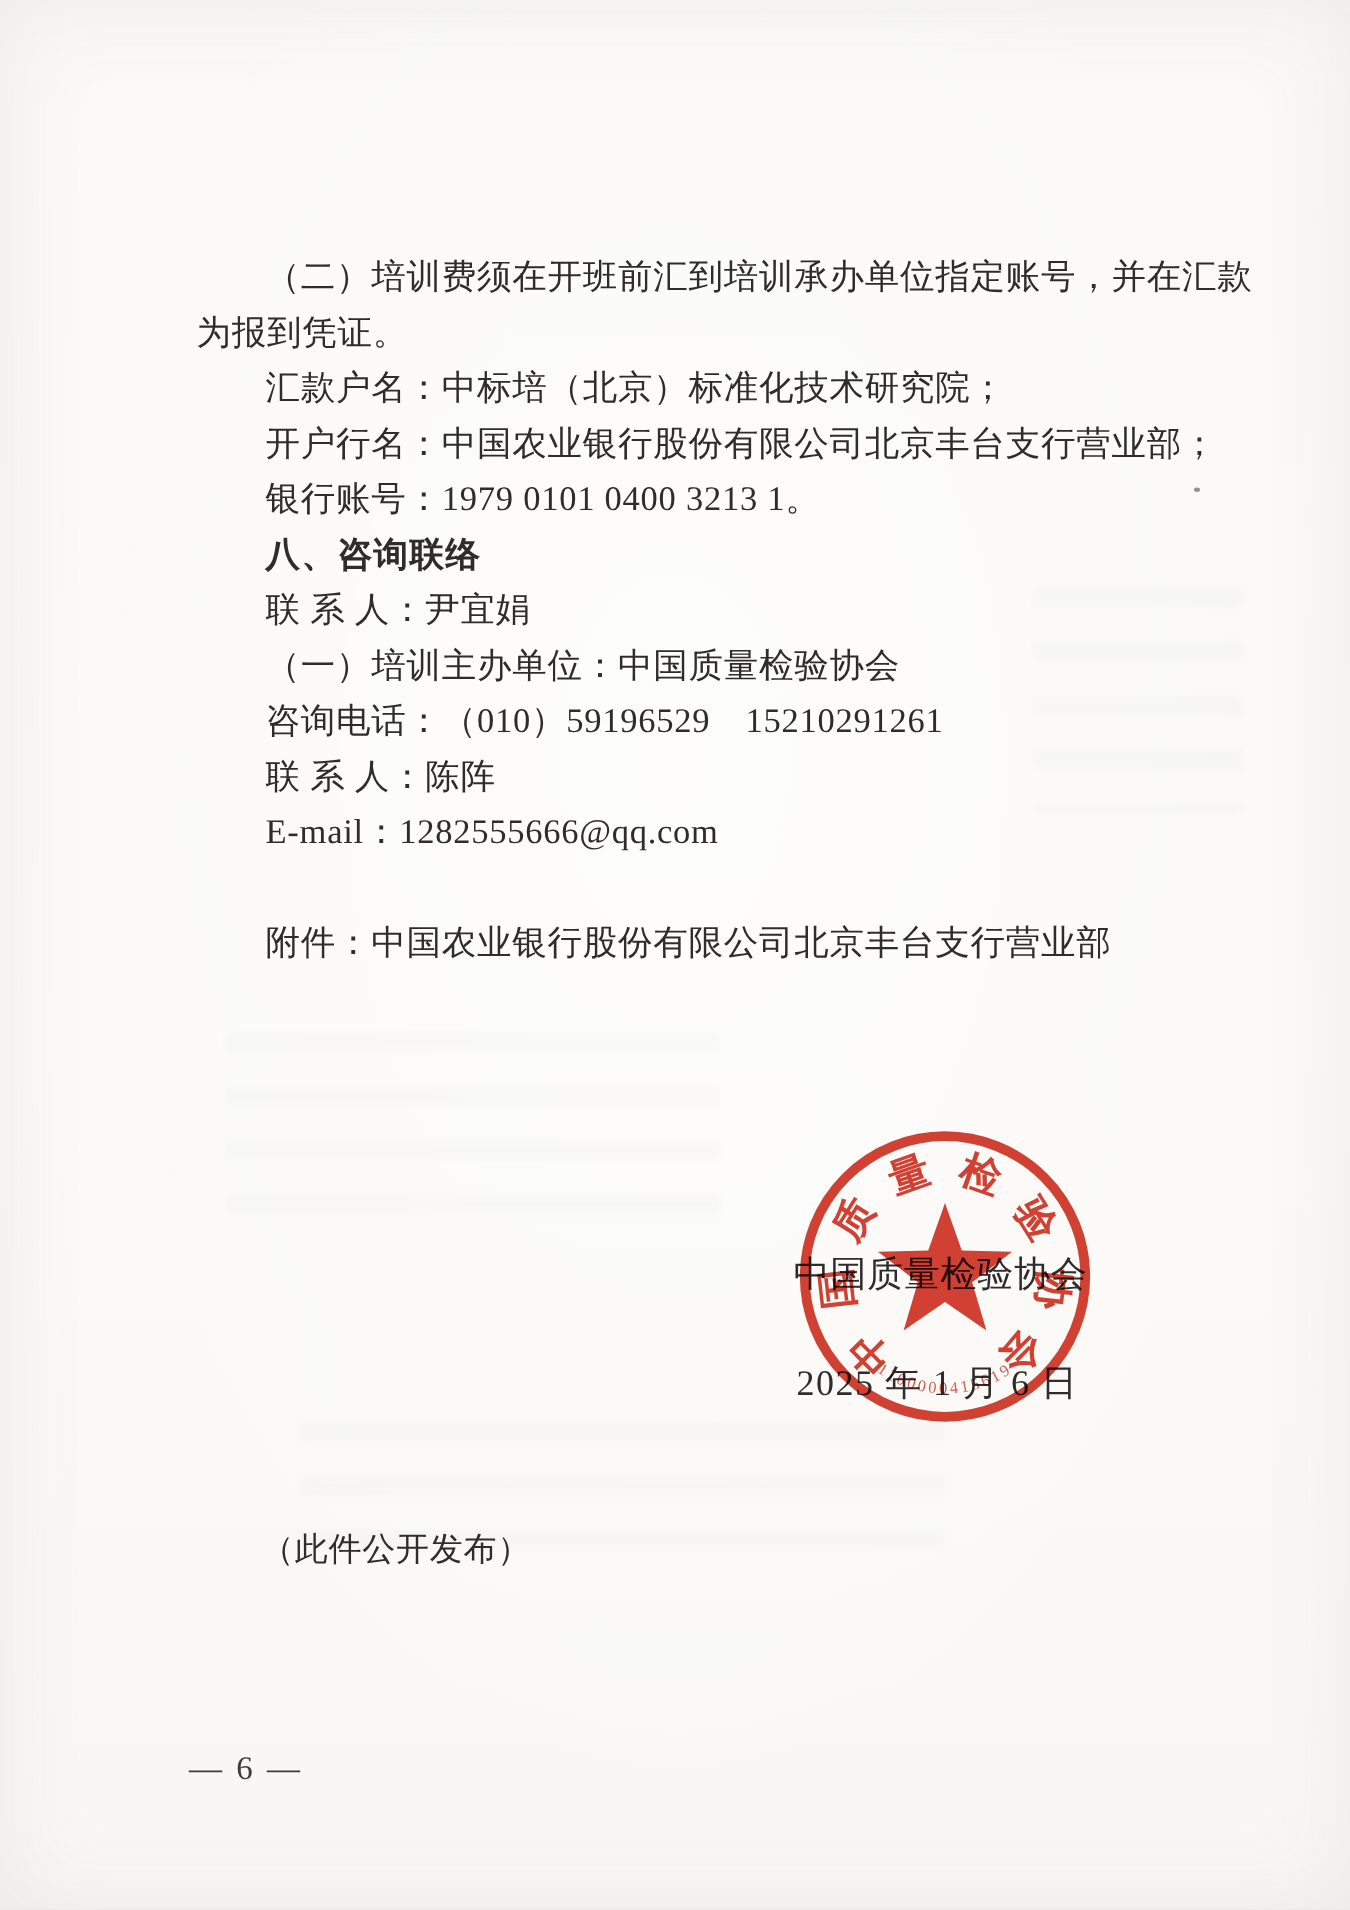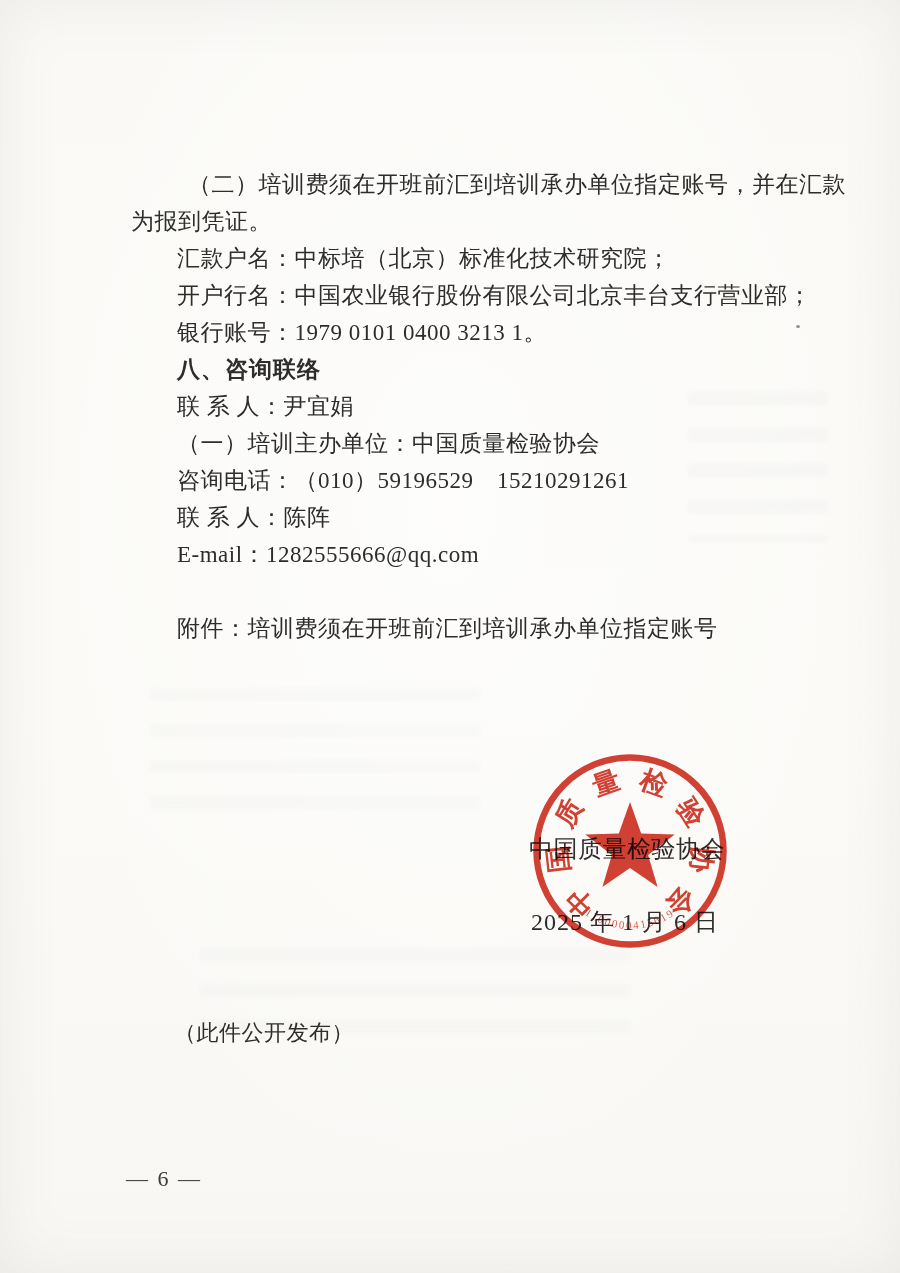--- a/index.html
+++ b/index.html
@@ -8,21 +8,21 @@
     background:
       radial-gradient(ellipse at 50% 40%, rgba(255,255,255,.6), rgba(0,0,0,0) 70%),
       linear-gradient(180deg, #faf9f6 0%, #fbfaf7 55%, #f8f7f3 100%);
     font-family:"Liberation Serif","DejaVu Serif",serif;
     color:#2e2d2b; overflow:hidden;
     box-shadow: inset 0 0 60px rgba(120,120,115,.10);
   }
   .body-text { position:absolute; left:131px; top:166px; width:692px; font-size:23px; }
   .line { height:37px; line-height:37px; white-space:nowrap; letter-spacing:.5px; }
   .indent { padding-left:46px; }
-  .stretch { text-align:justify; text-align-last:justify;margin-left:11px; }
+  .stretch { text-align:justify; text-align-last:justify; }
   .stretch.indent { padding-left:0; text-indent:46px; }
   .heading { font-family:"Liberation Sans","DejaVu Sans",sans-serif; font-weight:700; letter-spacing:1px; }
   .attachment-line { margin-top:37px; }
   .abs { position:absolute; white-space:nowrap; }
   .org-name  { left:529px; top:833px; font-size:24px; letter-spacing:.5px; z-index:2; }
   .date-line { left:531px; top:906px; font-size:24px; letter-spacing:1px; z-index:2; }
   .footer-note { left:174px; top:1018px; font-size:22px; letter-spacing:.5px; }
   .page-number { left:126px; top:1166px; font-size:22px; letter-spacing:2px; color:#3c3c3a; }
   .seal {
     position:absolute; left:530px; top:751px; width:200px; height:200px;
@@ -51,21 +51,21 @@
     <div class="line">为报到凭证。</div>
     <div class="line indent">汇款户名：中标培（北京）标准化技术研究院；</div>
     <div class="line indent">开户行名：中国农业银行股份有限公司北京丰台支行营业部；</div>
     <div class="line indent">银行账号：1979 0101 0400 3213 1。</div>
     <div class="line indent heading">八、咨询联络</div>
     <div class="line indent">联 系 人：尹宜娟</div>
     <div class="line indent">（一）培训主办单位：中国质量检验协会</div>
     <div class="line indent">咨询电话：（010）59196529　15210291261</div>
     <div class="line indent">联 系 人：陈阵</div>
     <div class="line indent">E-mail：1282555666@qq.com</div>
-    <div class="line indent attachment-line">附件：培训费须在开班前汇到培训承办单位指定账号</div>
+    <div class="line indent attachment-line">附件：中国农业银行股份有限公司北京丰台支行营业部</div>
   </div>
 
   <div class="abs org-name">中国质量检验协会</div>
   <div class="abs date-line">2025 年 1 月 6 日</div>
   <div class="abs footer-note">（此件公开发布）</div>
   <div class="abs page-number">— 6 —</div>
 
   <svg class="seal" viewBox="0 0 200 200" xmlns="http://www.w3.org/2000/svg">
     <defs>
       <path id="arc-bottom" d="M36.1 144.7 A78 78 0 0 0 163.9 144.7" fill="none"></path>

